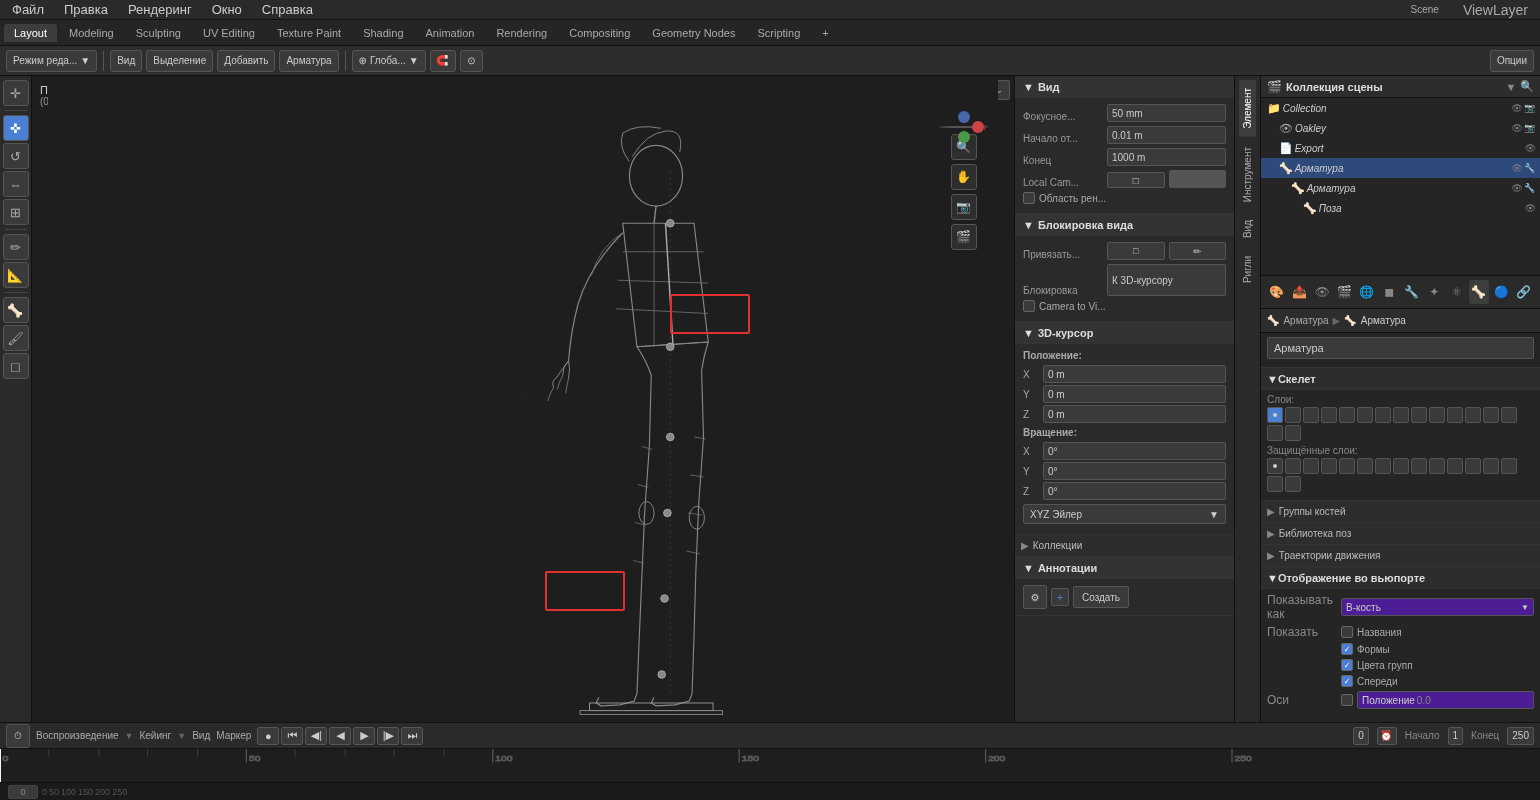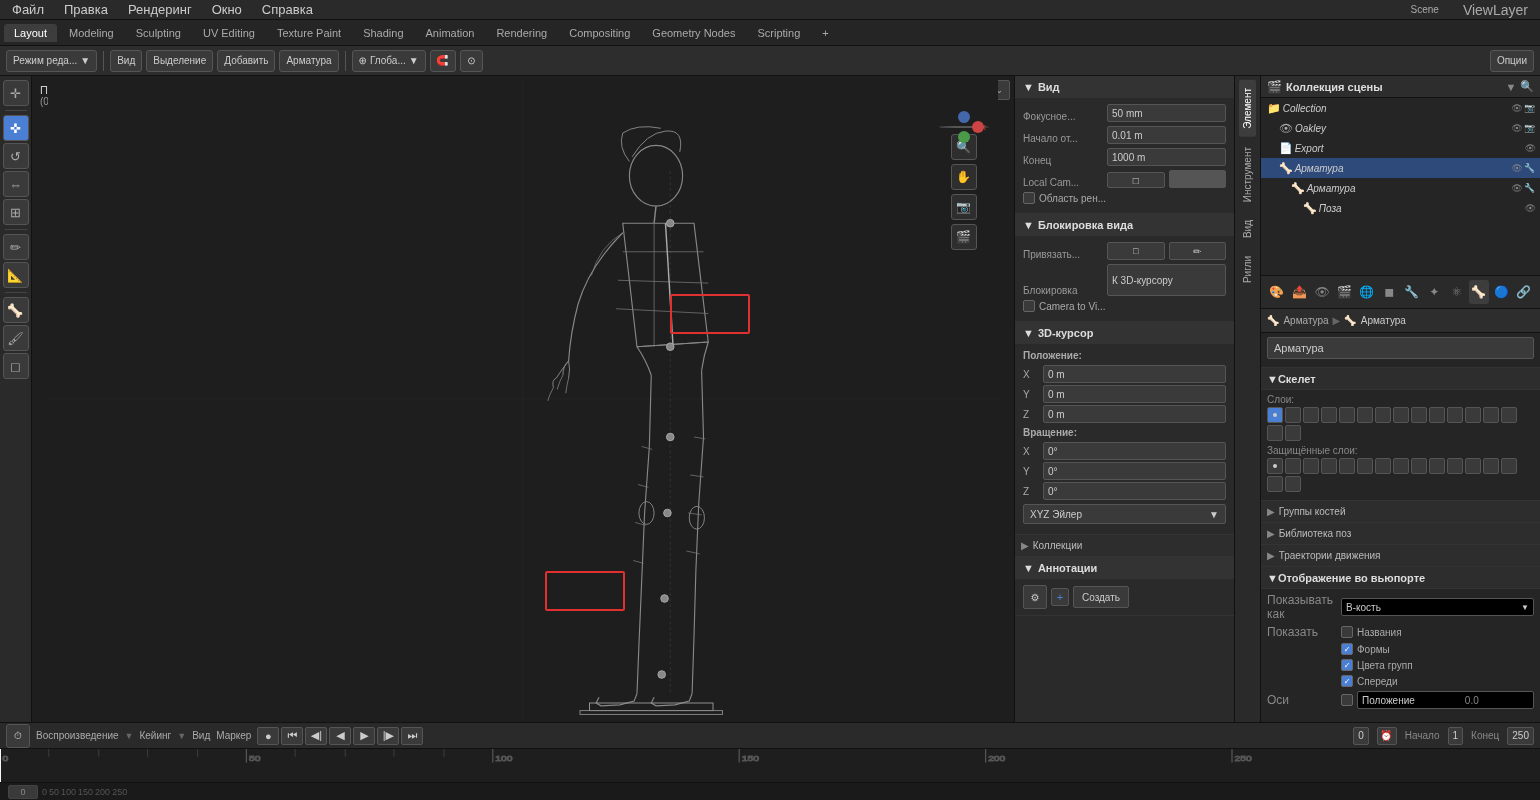--- a/index.html
+++ b/index.html
@@ -564,30 +564,29 @@
     .display-row {
       display: flex;
       align-items: center;
       gap: 4px;
       margin-bottom: 4px;
     }
     .display-label { font-size: 12px; color: #888; width: 70px; }
     .display-select {
       flex: 1;
       height: 18px;
-      background: #000000;
+      background: #4c1d95;
       border: 1px solid #555;
       border-radius: 2px;
       color: #ccc;
       font-size: 10px;
       display: flex;
       align-items: center;
       padding: 0 4px;
       cursor: pointer;
-      gap: 48px;
     }
 
     
     .timeline {
       height: 60px;
       background: #232323;
       border-top: 1px solid #111;
       display: flex;
       flex-direction: column;
       flex-shrink: 0;

